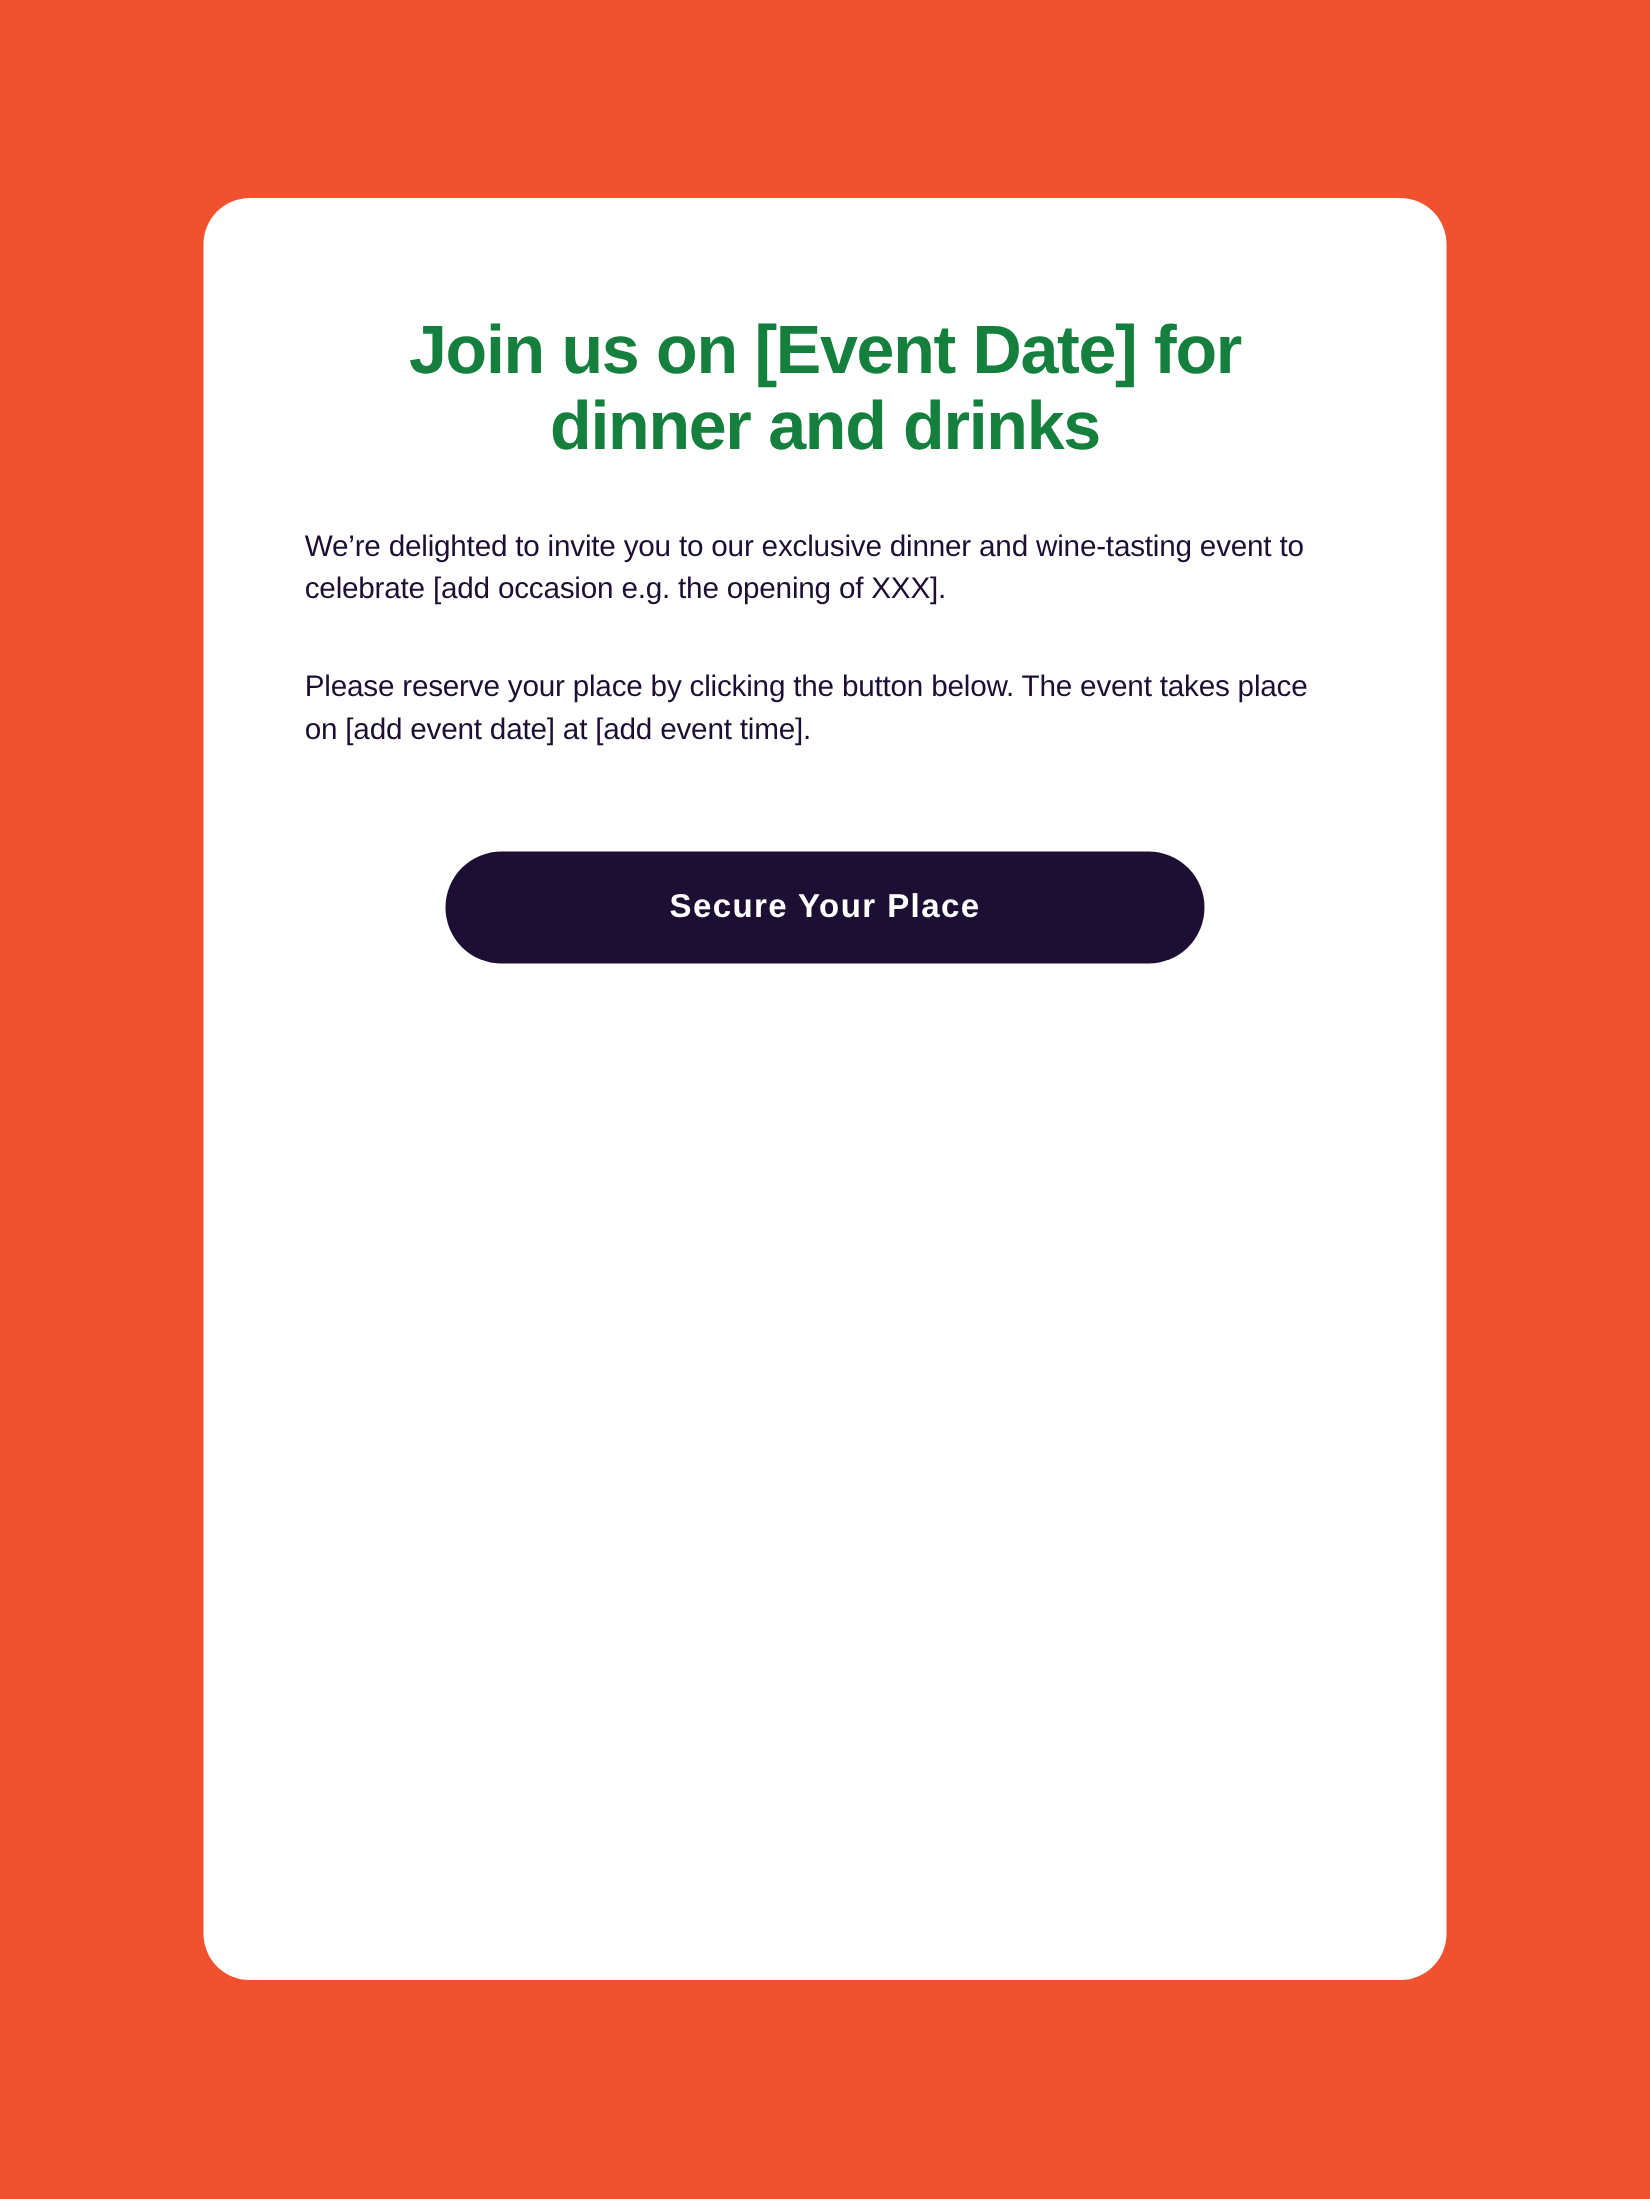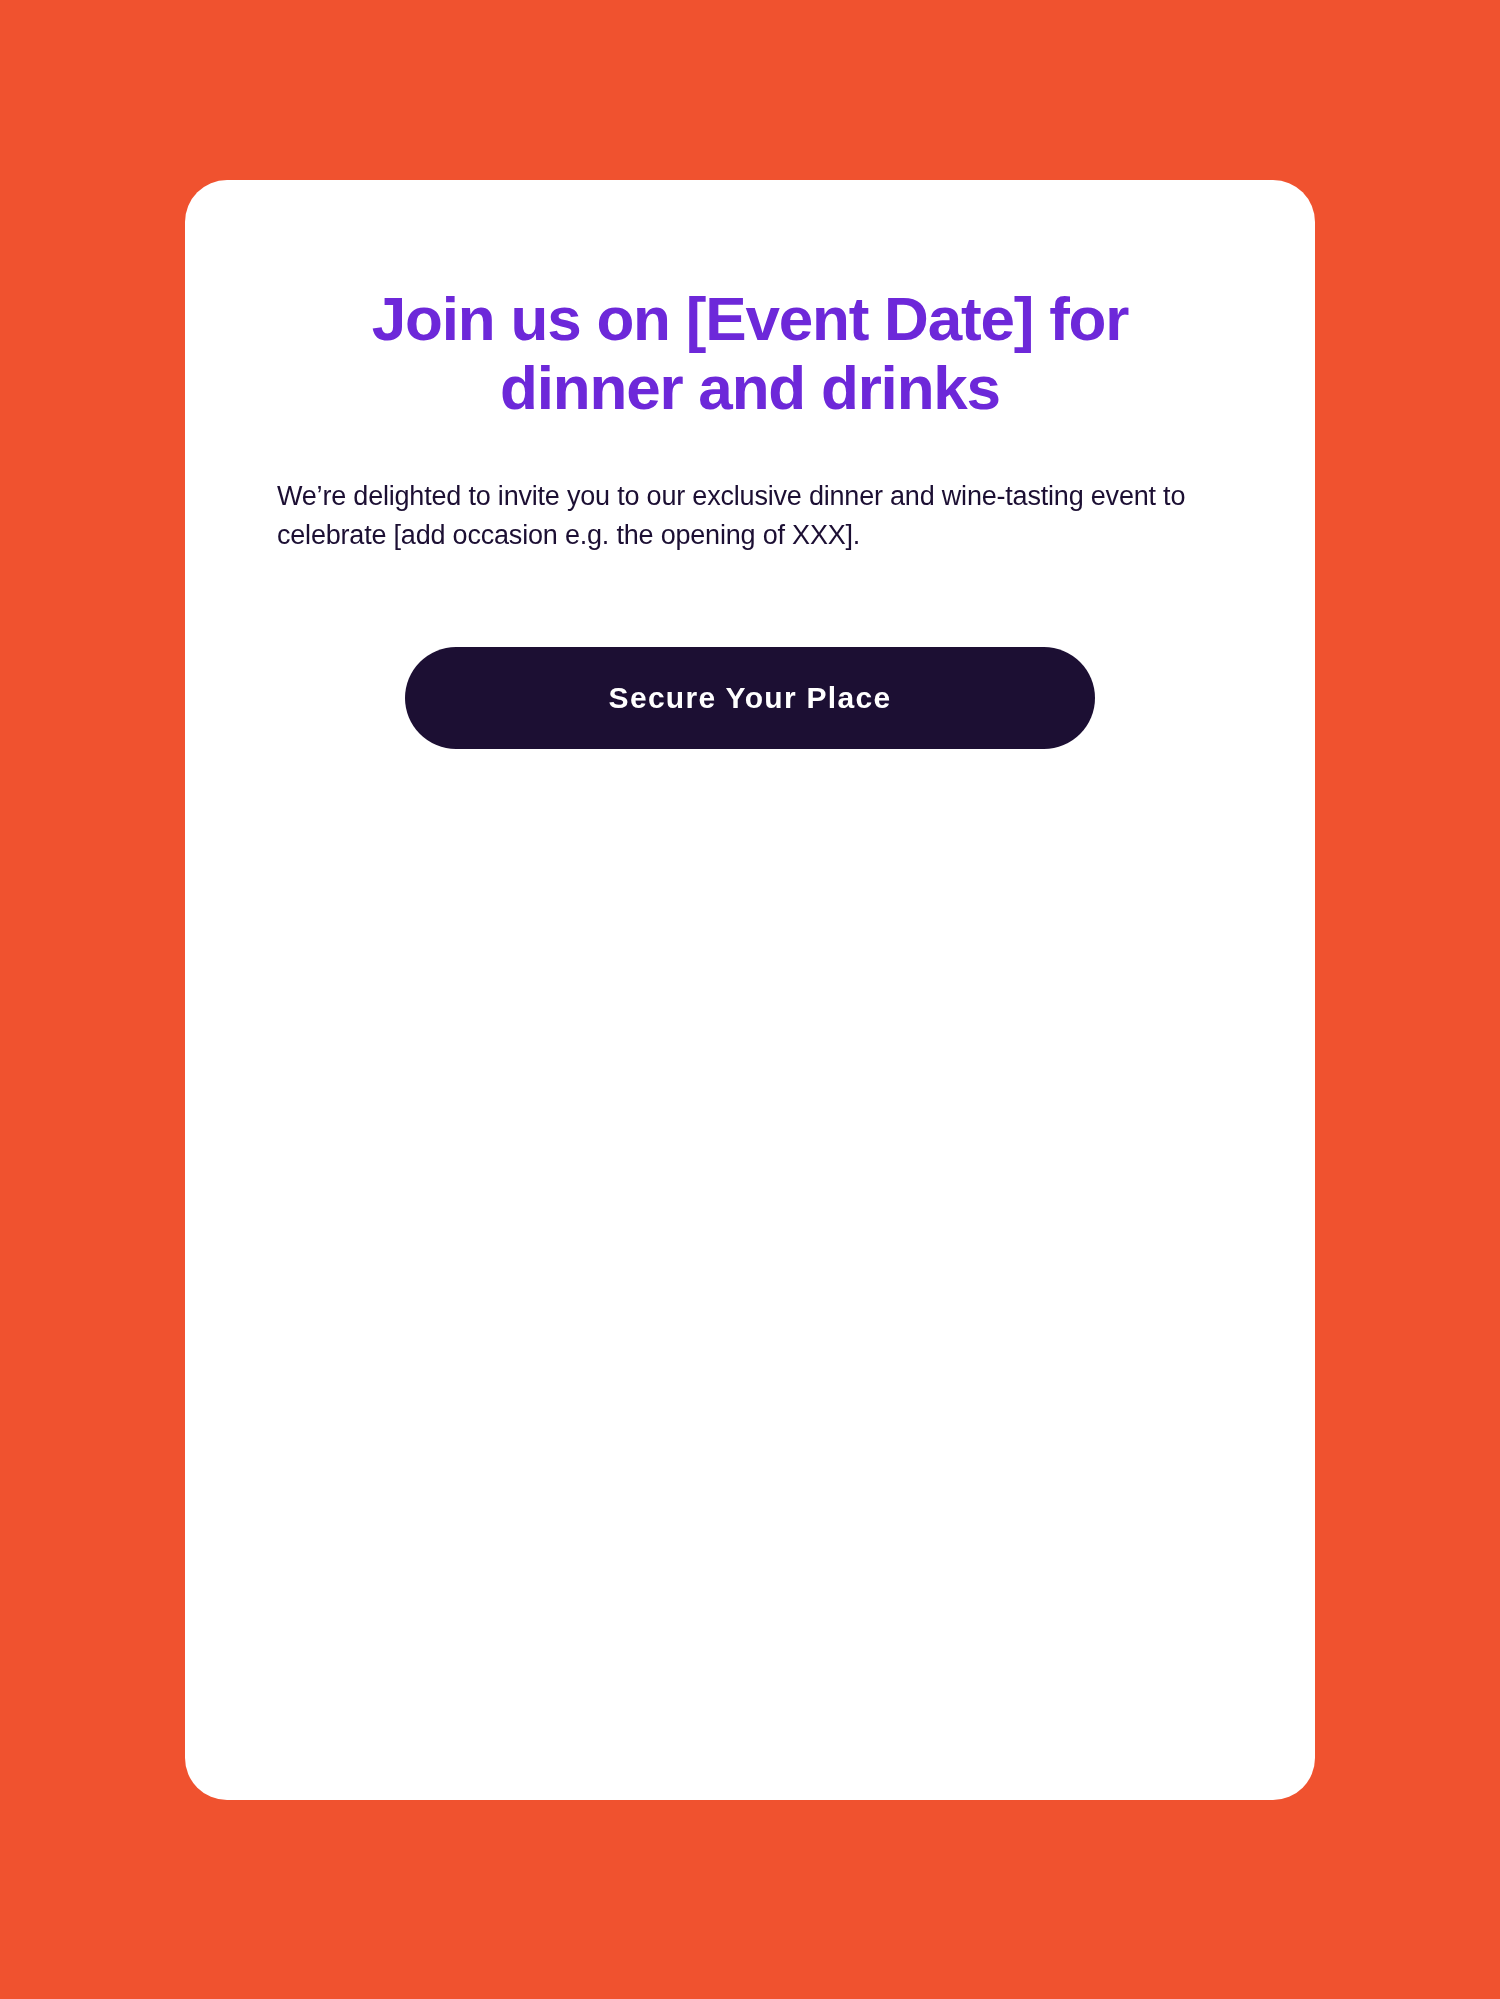--- a/index.html
+++ b/index.html
@@ -22,21 +22,21 @@
   }
   .card {
     background: #FFFFFF;
     border-radius: 42px;
     box-sizing: border-box;
     padding: 80px 92px 90px 92px;
     width: 1130px;
     min-height: 1620px;
   }
   .headline {
-    color: #6d28d9;
+    color: #15803d;
     font-size: 62px;
     line-height: 1.12;
     font-weight: bold;
     text-align: center;
     letter-spacing: -1.2px;
     margin: 24px 0 0 0;
     padding: 0 10px;
   }
   .salutation {
     color: #1C0F33;
@@ -80,20 +80,21 @@
 
 <div class="page">
   <div class="card">
 
     <h1 class="headline">Join us on [Event Date] for dinner and drinks</h1>
 
 
     <p class="body-text first">We’re delighted to invite you to our exclusive dinner and wine-tasting event to celebrate [add occasion e.g. the opening of XXX].</p>
 
 
+    <p class="body-text">Please reserve your place by clicking the button below. The event takes place on [add event date] at [add event time].</p>
 
 
     <div class="cta-wrap">
       <button class="cta-button">Secure Your Place</button>
     </div>
 
   </div>
 </div>
 
 </body></html>

